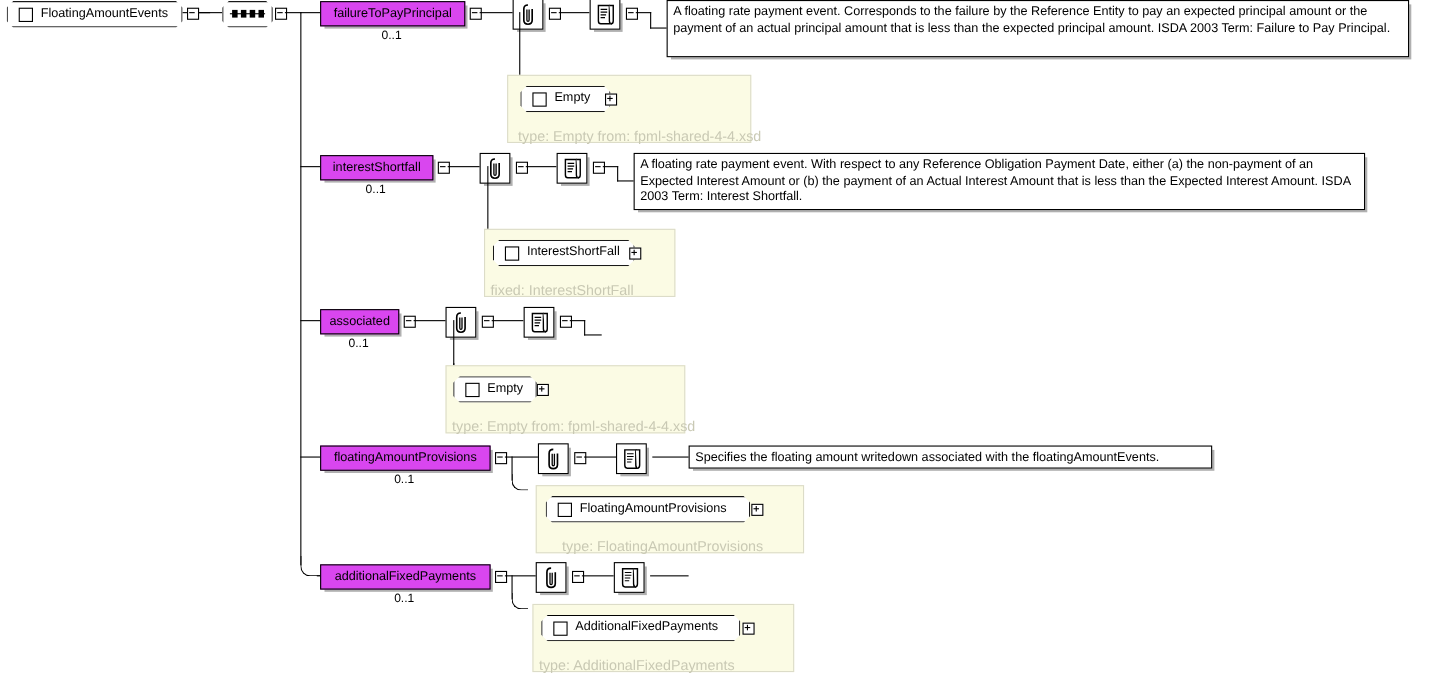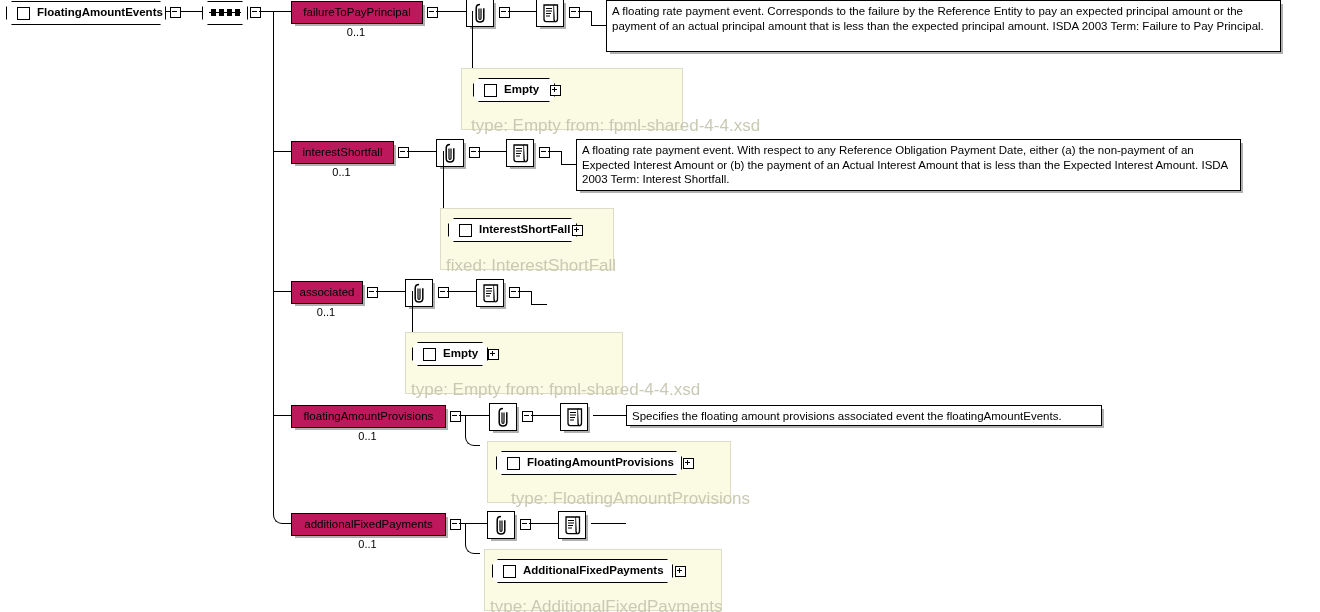--- a/index.html
+++ b/index.html
@@ -16,37 +16,37 @@
   
   .elbow{position:absolute;border-left:1px solid #000;border-bottom:1px solid #000;
          border-bottom-left-radius:9px;background:transparent;}
 
   
   .pm{position:absolute;width:9px;height:9px;border:1px solid #000;background:#fff;}
   .pm::before{content:"";position:absolute;left:1px;top:3px;width:5px;height:1px;background:#000;}
   .pm.plus::after{content:"";position:absolute;left:3px;top:1px;width:1px;height:5px;background:#000;}
 
   
-  .elem{position:absolute;border:1px solid #000;background:#be185d;height:21px;
+  .elem{position:absolute;border:1px solid #000;background:#d946ef;height:21px;
         display:flex;align-items:center;justify-content:center;
         box-shadow:3px 3px 0 -1px #b0b0b0;}
   .elem .lbl{font-size:11.5px;line-height:11.5px;padding:0 7px;white-space:nowrap;}
 
   
   .occ{position:absolute;font-size:11px;color:#000;white-space:nowrap;}
 
   
   .oct{position:absolute;height:22px;background:#fff;border:1px solid #000;
        display:flex;align-items:center;
        clip-path:polygon(0 6px,6px 0,calc(100% - 6px) 0,100% 6px,100% calc(100% - 6px),
                          calc(100% - 6px) 100%,6px 100%,0 calc(100% - 6px));
        box-shadow:3px 3px 0 -1px #b0b0b0;}
   .oct .sq{width:11px;height:11px;border:1.5px solid #000;background:#fff;
            margin-left:10px;flex:0 0 auto;}
-  .oct .lbl{font-size:11.5px;line-height:11.5px;padding:0 11px 0 7px;white-space:nowrap;font-weight:bold;}
+  .oct .lbl{font-size:11.5px;line-height:11.5px;padding:0 11px 0 7px;white-space:nowrap;}
 
   
   .seqbox{position:absolute;width:44px;height:22px;background:#fff;border:1px solid #000;
           clip-path:polygon(0 6px,6px 0,calc(100% - 6px) 0,100% 6px,100% calc(100% - 6px),
                             calc(100% - 6px) 100%,6px 100%,0 calc(100% - 6px));
           box-shadow:3px 3px 0 -1px #b0b0b0;}
   .seqbox .bar{position:absolute;left:6px;top:10px;width:32px;height:1px;background:#000;}
   .seqbox .dot{position:absolute;top:7px;width:5px;height:7px;background:#000;}
 
   
@@ -54,21 +54,21 @@
            box-shadow:3px 3px 0 -1px #b0b0b0;}
   .iconbox svg{position:absolute;left:3px;top:2px;}
 
   
   .doc{position:absolute;border:1px solid #000;background:#fff;
        box-shadow:3px 3px 0 -1px #b0b0b0;padding:3px 5px 2px 5px;
        font-size:11.5px;line-height:14.5px;box-sizing:border-box;}
 
   
   .typepanel{position:absolute;background:#fbfbe4;border:1px solid #dcdcc8;box-sizing:border-box;}
-  .typelabel{position:absolute;font-size:17px;color:#c9c9b4;white-space:nowrap;}
+  .typelabel{position:absolute;font-size:13px;color:#c9c9b4;white-space:nowrap;}
 </style>
 </head>
 <body>
 
 <div class="canvas">
 
   <div class="oct" style="left:6px;top:1px;width:158px;">
     <span class="sq"></span>
     <span class="lbl">FloatingAmountEvents</span>
   </div>
@@ -218,21 +218,21 @@
   <div class="pm" style="left:522px;top:411px;"></div>
   <div class="hline" style="left:531px;top:415px;width:29px;"></div>
   <div class="iconbox" style="left:560px;top:403px;">
     <svg width="20" height="22" viewBox="0 0 20 22">
       <path d="M4 3 L14 3 L14 17 C14 18.7 15 19.6 16.4 19.6 L6.2 19.6 C4.8 19.6 4 18.6 4 17 Z" fill="#fff" stroke="#000" stroke-width="1.3"></path>
       <path d="M14 3 L17.5 3 L17.5 17 C17.5 18.7 16.6 19.6 15.4 19.6" fill="#fff" stroke="#000" stroke-width="1.3"></path>
       <path d="M6 6.5 L12 6.5 M6 9 L12 9 M6 11.5 L11 11.5 M6 14 L10 14" stroke="#000" stroke-width="1"></path>
     </svg>
   </div>
   <div class="hline" style="left:593px;top:415px;width:34px;"></div>
-  <div class="doc" style="left:626px;top:405px;width:476px;height:21px;display:flex;align-items:center;">Specifies the floating amount provisions associated event the floatingAmountEvents.</div>
+  <div class="doc" style="left:626px;top:405px;width:476px;height:21px;display:flex;align-items:center;">Specifies the floating amount writedown associated with the floatingAmountEvents.</div>
 
   <div class="vline" style="left:465px;top:415px;height:22px;"></div>
   <div class="elbow" style="left:465px;top:431px;width:14px;height:14px;"></div>
   <div class="typepanel" style="left:487px;top:441px;width:244px;height:62px;"></div>
   <div class="oct" style="left:496px;top:451px;width:184px;">
     <span class="sq"></span>
     <span class="lbl">FloatingAmountProvisions</span>
   </div>
   <div class="pm plus" style="left:683px;top:458px;"></div>
   <div class="typelabel" style="left:511px;top:489px;">type: FloatingAmountProvisions</div>

